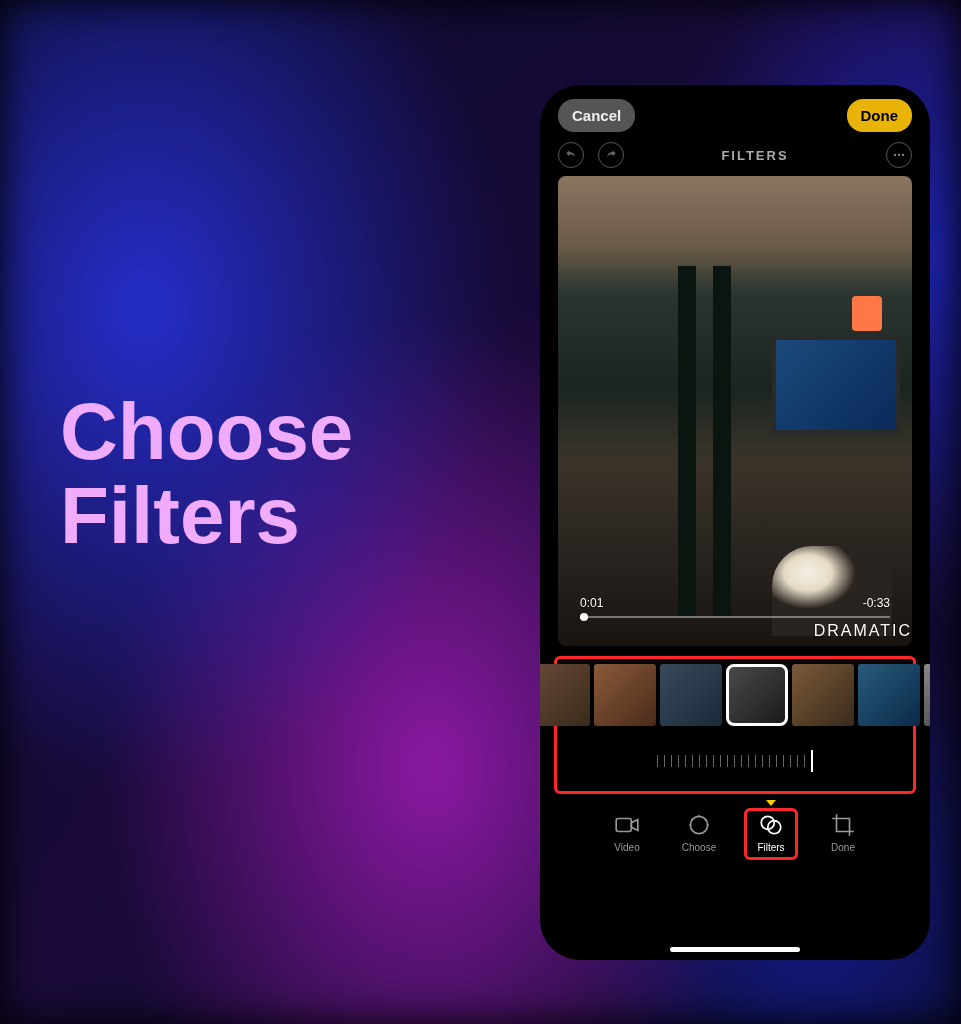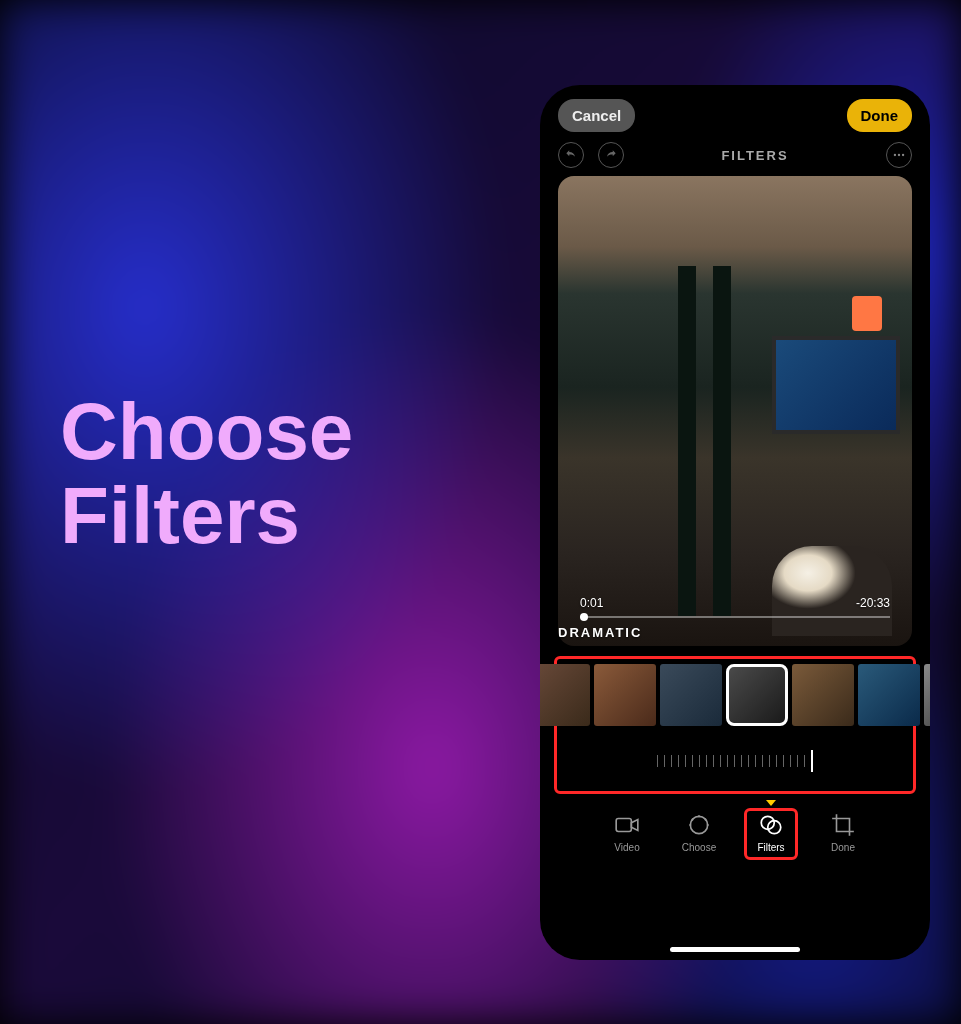--- a/index.html
+++ b/index.html
@@ -75,21 +75,21 @@
   flex: 1;
   text-align: center;
   color: #aaa;
   font-size: 13px;
   letter-spacing: 2px;
   font-weight: 600;
 }
 .preview {
   margin: 0 18px;
   height: 470px;
-  border-radius: 16px;
+  border-radius: 8px;
   position: relative;
   background:
     linear-gradient(180deg, #8a7560 0%, #6b5a48 15%, #2a3530 25%, #1a2420 45%, #3a342a 60%, #2a2420 80%, #1a1410 100%);
   overflow: hidden;
 }
 .preview::before {
   content: "";
   position: absolute;
   right: 12px; top: 160px;
   width: 120px; height: 90px;
@@ -129,25 +129,25 @@
   position: absolute;
   left: 0; top: -3px;
   width: 8px; height: 8px;
   background: #fff;
   border-radius: 50%;
 }
 .filtername {
   position: absolute;
   bottom: 6px;
   left: 0; right: 0;
-  text-align: left;
+  text-align: right;
   color: #fff;
-  font-size: 13px;
+  font-size: 16px;
   letter-spacing: 2px;
-  font-weight: 700;
+  font-weight: 400;
   text-shadow: 0 1px 2px rgba(0,0,0,0.8);
 }
 .hl {
   border: 3px solid #ff2828;
   border-radius: 6px;
   position: absolute;
 }
 .filterzone {
   position: relative;
   margin: 10px 12px 0 12px;
@@ -273,21 +273,21 @@
         </svg>
     </div>
   </div>
 
   <div class="preview">
     <div class="pillar1"></div>
     <div class="pillar2"></div>
     <div class="people"></div>
     <div class="timebar">
       <span>0:01</span>
-      <span>-20:33</span>
+      <span>-0:33</span>
     </div>
     <div class="timetrack"></div>
     <div class="filtername">DRAMATIC</div>
   </div>
 
   <div class="filterzone">
     <div class="hl filterbox"></div>
     <div class="thumbs">
       <div class="thumb t0"></div>
       <div class="thumb t1"></div>

